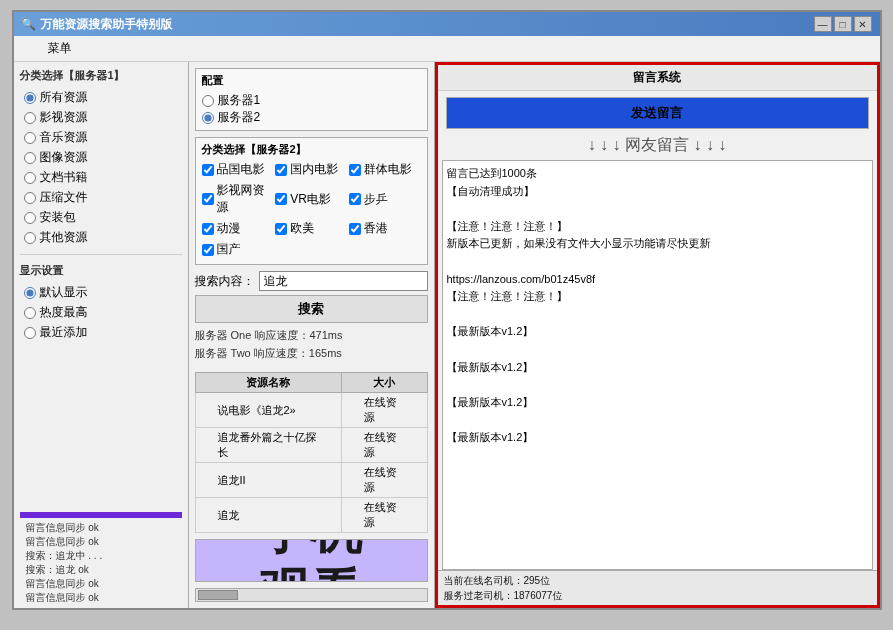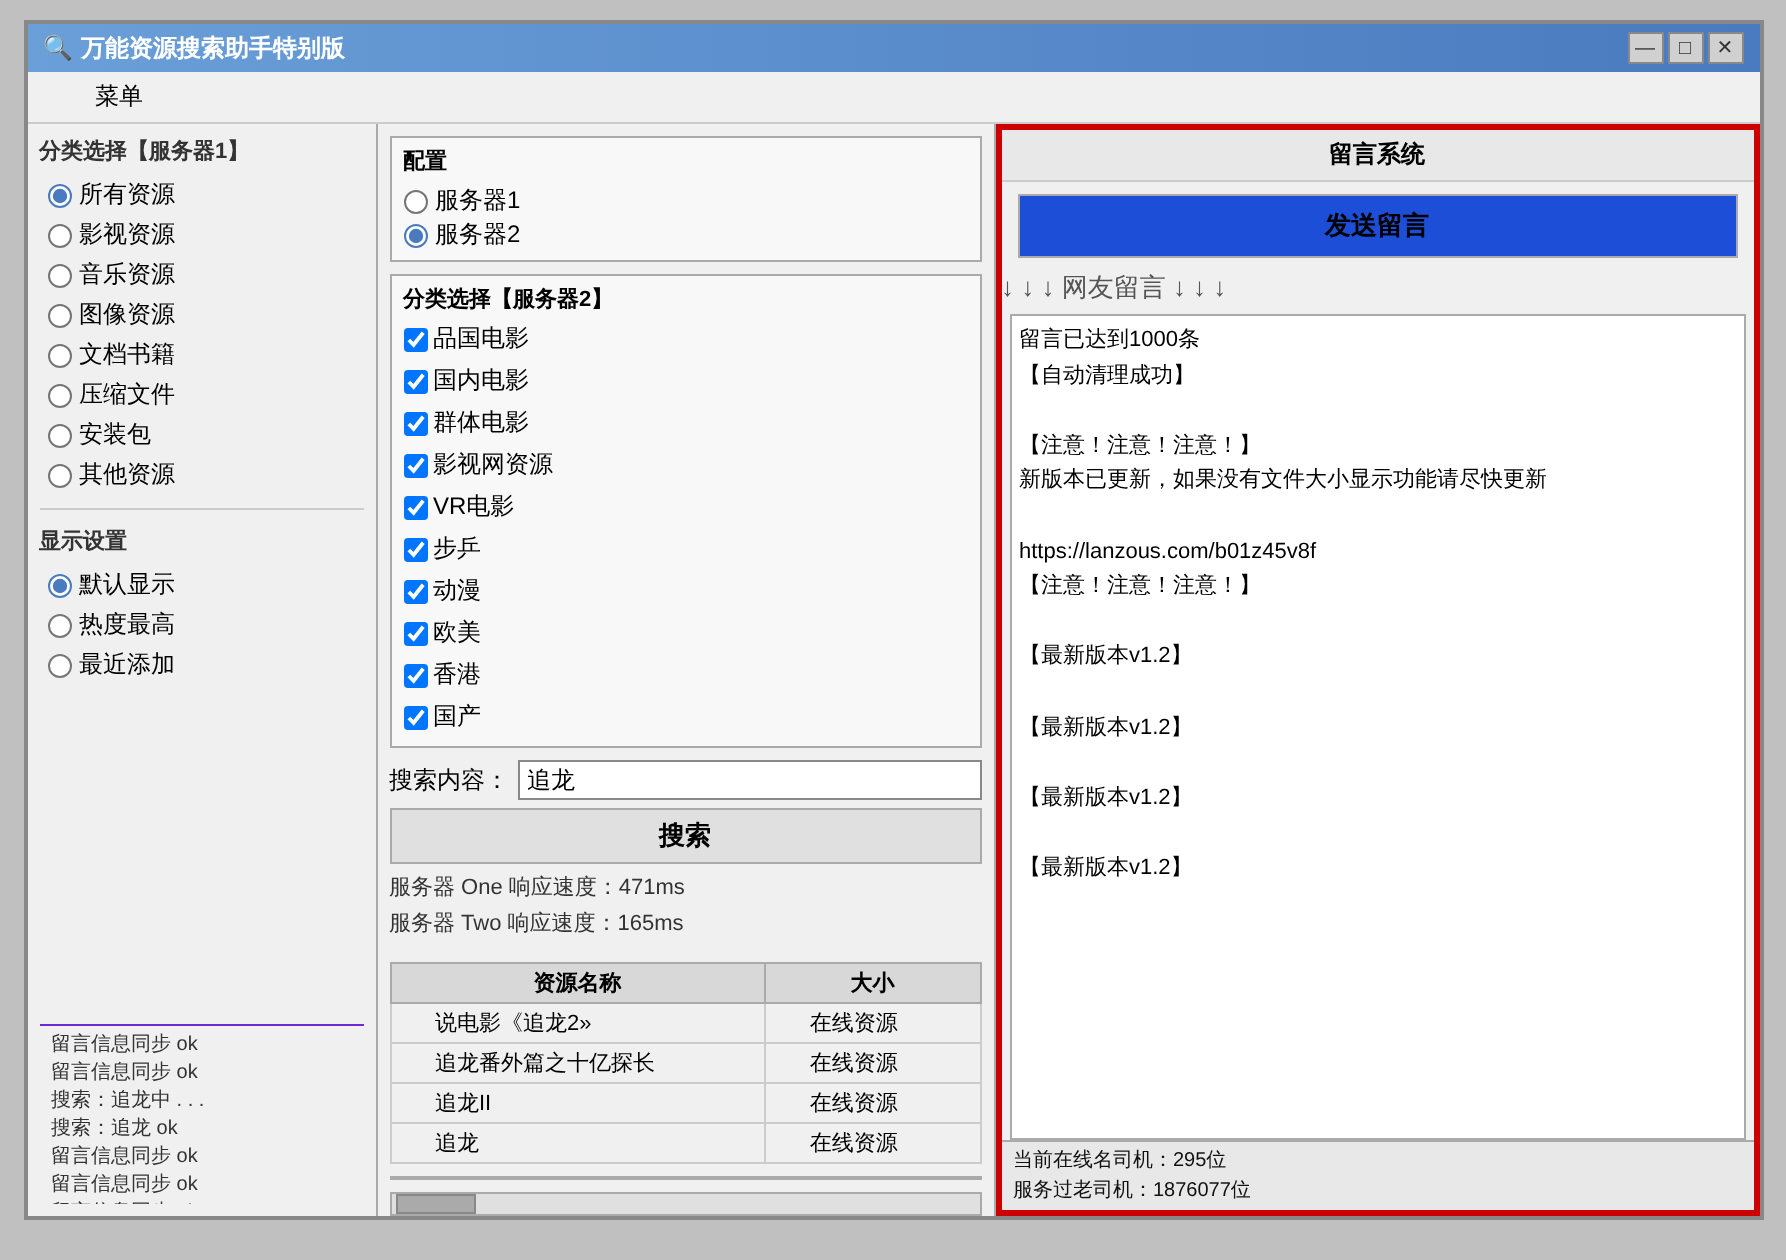--- a/index.html
+++ b/index.html
@@ -104,21 +104,21 @@
       height: 12px;
       accent-color: #4a7abf;
     }
     .divider-h {
       height: 1px;
       background: #ccc;
       margin: 4px 0;
     }
     
     .middle-panel {
-      width: 309px;
+      width: 246px;
       border-right: 1px solid #aaa;
       padding: 6px;
       display: flex;
       flex-direction: column;
       gap: 6px;
       background: #f0f0f0;
       overflow: hidden;
     }
     .config-section {
       border: 1px solid #aaa;
@@ -216,21 +216,21 @@
     .scroll-thumb {
       width: 40px;
       height: 10px;
       background: #aaa;
       border: 1px solid #888;
       margin-left: 2px;
     }
     
     .log-area {
       height: 90px;
-      border-top: 1px solid #6d28d9;
+      border-top: 6px solid #6d28d9;
       padding: 3px 6px;
       font-size: 10px;
       color: #333;
       overflow: hidden;
       background: #f0f0f0;
       line-height: 1.4;
     }
     
     .right-panel {
       flex: 1;
@@ -252,21 +252,22 @@
       margin: 6px 8px;
       padding: 6px;
       background: #1d4ed8;
       border: 1px solid #aaa;
       cursor: pointer;
       font-size: 13px;
       font-weight: bold;
       text-align: center;
     }
     .arrow-line {
-      font-size: 13px;
+      text-align: center;
+      font-size: 16px;
       color: #555;
       margin-bottom: 4px;
     }
     .message-box {
       flex: 1;
       overflow-y: auto;
       border: 1px solid #aaa;
       margin: 0 4px;
       padding: 4px;
       background: white;
@@ -276,21 +277,21 @@
     .status-bar {
       border-top: 1px solid #aaa;
       padding: 2px 6px;
       font-size: 10px;
       color: #111;
       background: #e8e8e8;
       line-height: 1.5;
     }
     .grid-checkboxes {
       display: grid;
-      grid-template-columns: 1fr;
+      grid-template-columns: 1fr 1fr 1fr;
       gap: 2px;
     }
   </style>
 </head>
 <body>
 
 <div class="window">
 
   <div class="title-bar">
     <div class="title-bar-left">

